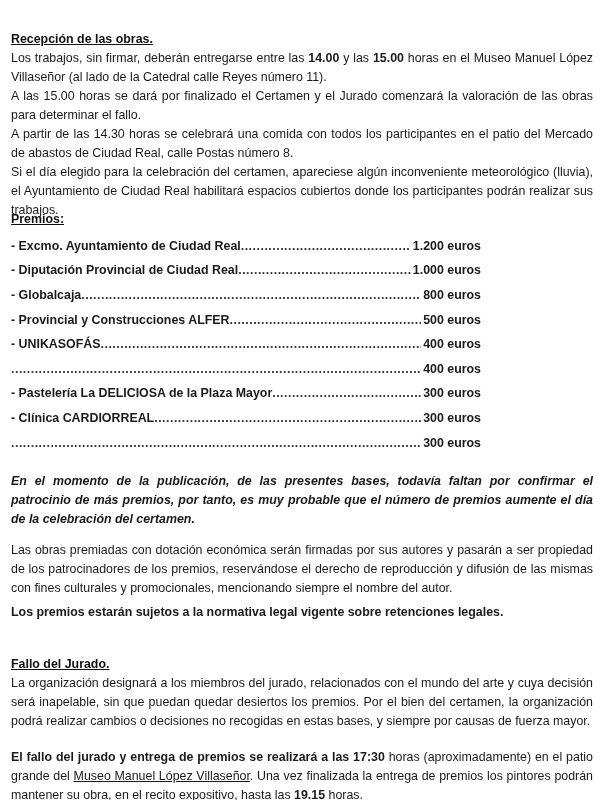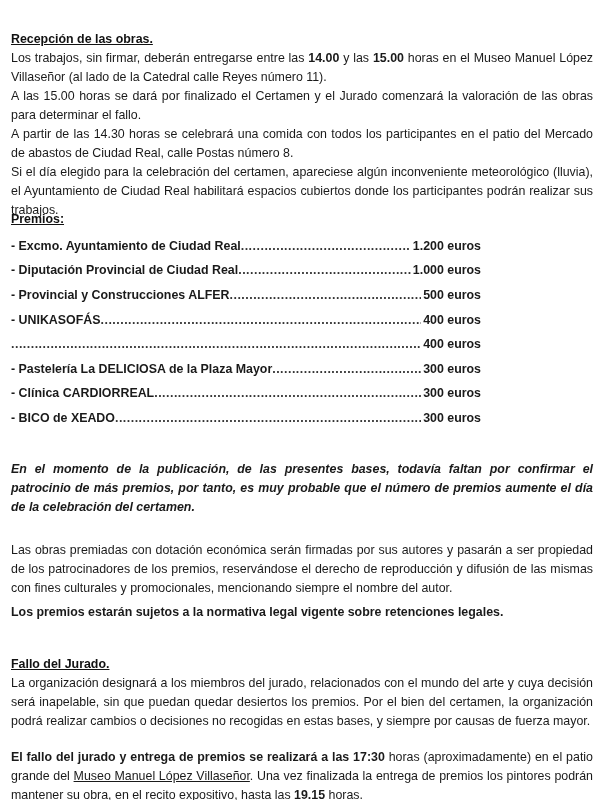--- a/index.html
+++ b/index.html
@@ -47,21 +47,21 @@
       flex: 1 1 auto;
       overflow: hidden;
       letter-spacing: 0.5px;
       color: #333;
     }
     .prize .dots::before {
       content: "............................................................................................................................................................";
     }
     .prize .amount { flex: 0 0 auto; padding-left: 2px; }
     .notice {
-      position: absolute; top: 460px; left: 11px; width: 582px;
+      position: absolute; top: 472px; left: 11px; width: 582px;
       font-weight: bold; font-style: italic; text-align: justify;
     }
     .obras { position: absolute; top: 541px; left: 11px; width: 582px; }
     .legal { position: absolute; top: 603px; left: 11px; width: 582px; font-weight: bold; }
     .sec-fallo { position: absolute; top: 655px; left: 11px; width: 582px; }
     .fallo-final { position: absolute; top: 748px; left: 11px; width: 582px; }
     .u { text-decoration: underline; }
     b { font-weight: bold; }
   </style>
 </head>
@@ -84,20 +84,25 @@
         <span class="name">- Excmo. Ayuntamiento de Ciudad Real</span>
         <span class="dots"></span>
         <span class="amount">1.200 euros</span>
       </div>
     <div class="prize">
         <span class="name">- Diputación Provincial de Ciudad Real</span>
         <span class="dots"></span>
         <span class="amount">1.000 euros</span>
       </div>
     <div class="prize">
+        <span class="name">- Globalcaja</span>
+        <span class="dots"></span>
+        <span class="amount">800 euros</span>
+      </div>
+    <div class="prize">
         <span class="name">- Provincial y Construcciones ALFER</span>
         <span class="dots"></span>
         <span class="amount">500 euros</span>
       </div>
     <div class="prize">
         <span class="name">- UNIKASOFÁS</span>
         <span class="dots"></span>
         <span class="amount">400 euros</span>
       </div>
     <div class="prize">
@@ -108,21 +113,20 @@
         <span class="name">- Pastelería La DELICIOSA de la Plaza Mayor</span>
         <span class="dots"></span>
         <span class="amount">300 euros</span>
       </div>
     <div class="prize">
         <span class="name">- Clínica CARDIORREAL</span>
         <span class="dots"></span>
         <span class="amount">300 euros</span>
       </div>
     <div class="prize">
-        <span class="name">- BICO de XEADO</span>
         <span class="dots"></span>
         <span class="amount">300 euros</span>
       </div>
   </div>
 
   <p class="notice">En el momento de la publicación, de las presentes bases, todavía faltan por confirmar el patrocinio de más premios, por tanto, es muy probable que el número de premios aumente el día de la celebración del certamen.</p>
 
   <p class="obras justify">Las obras premiadas con dotación económica serán firmadas por sus autores y pasarán a ser propiedad de los patrocinadores de los premios, reservándose el derecho de reproducción y difusión de las mismas con fines culturales y promocionales, mencionando siempre el nombre del autor.</p>
 
   <p class="legal">Los premios estarán sujetos a la normativa legal vigente sobre retenciones legales.</p>

